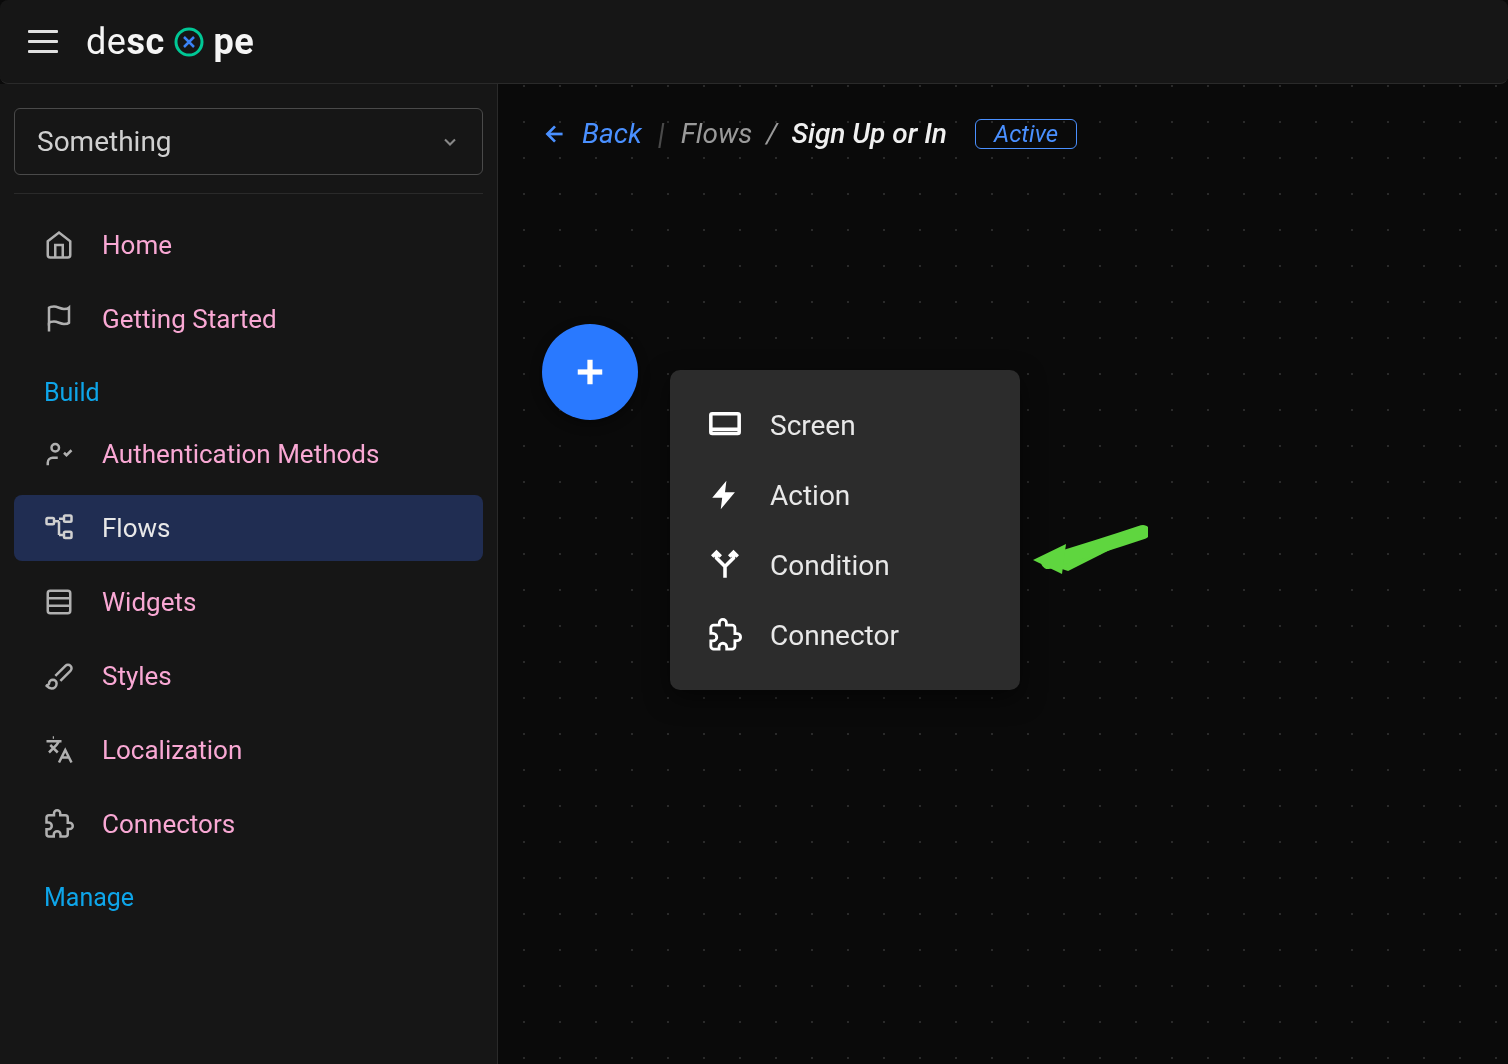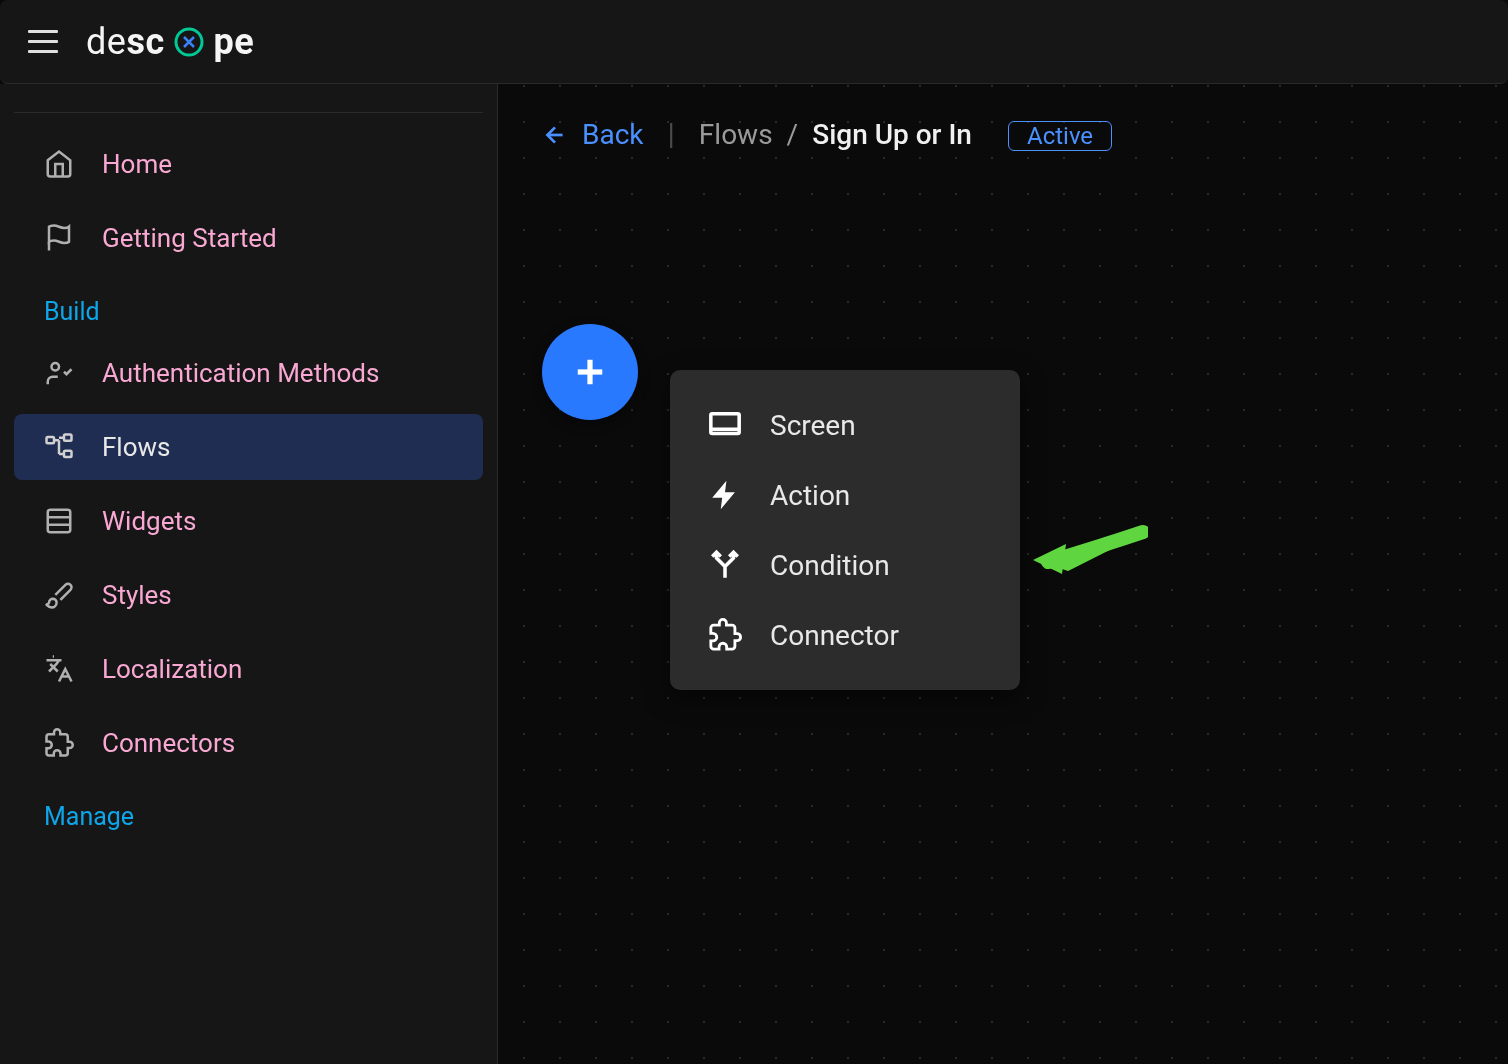--- a/index.html
+++ b/index.html
@@ -128,23 +128,24 @@
 .canvas-area {
   flex: 1;
   position: relative;
   background: #0a0a0a;
   background-image: radial-gradient(circle, #2a2a2a 1.5px, transparent 1.5px);
   background-size: 36px 36px;
   background-position: 8px 20px;
 }
 .canvas-header {
   display: flex;
-  align-items: flex-end;
-  gap: 20px;
+  align-items: center;
+  gap: 12px;
   padding: 32px 44px;
+  font-style: italic;
 }
 .back-link {
   display: flex;
   align-items: center;
   gap: 14px;
   color: #4a90ff;
   font-size: 28px;
   cursor: pointer;
 }
 .back-arrow {
@@ -252,20 +253,28 @@
       <svg width="30" height="30" viewBox="0 0 30 30" style="display:inline-block;vertical-align:-3px">
         <circle cx="15" cy="15" r="13" fill="none" stroke="#00c896" stroke-width="3"></circle>
         <path d="M10 10 L20 20 M20 10 L10 20" stroke="#3b82f6" stroke-width="2.5"></path>
       </svg>
     </span><span class="bold">pe</span>
   </div>
 </div>
 
 <div class="main-layout">
   <div class="sidebar">
+    <div class="project-selector">
+      <span class="project-selector-label">Something</span>
+      <span class="icon">
+        <svg class="chevron-down" viewBox="0 0 24 24" fill="none" stroke="currentColor" stroke-width="2.5">
+            <polyline points="6 9 12 15 18 9"></polyline>
+          </svg>
+      </span>
+    </div>
     <div class="sidebar-divider"></div>
 
     <div class="sidebar-item">
       <span class="icon">
         <svg width="30" height="30" viewBox="0 0 24 24" fill="none" stroke="currentColor" stroke-width="2">
             <path d="M3 9l9-7 9 7v11a2 2 0 01-2 2H5a2 2 0 01-2-2z"></path>
             <polyline points="9 22 9 12 15 12 15 22"></polyline>
           </svg>
       </span>
       <span>Home</span>

